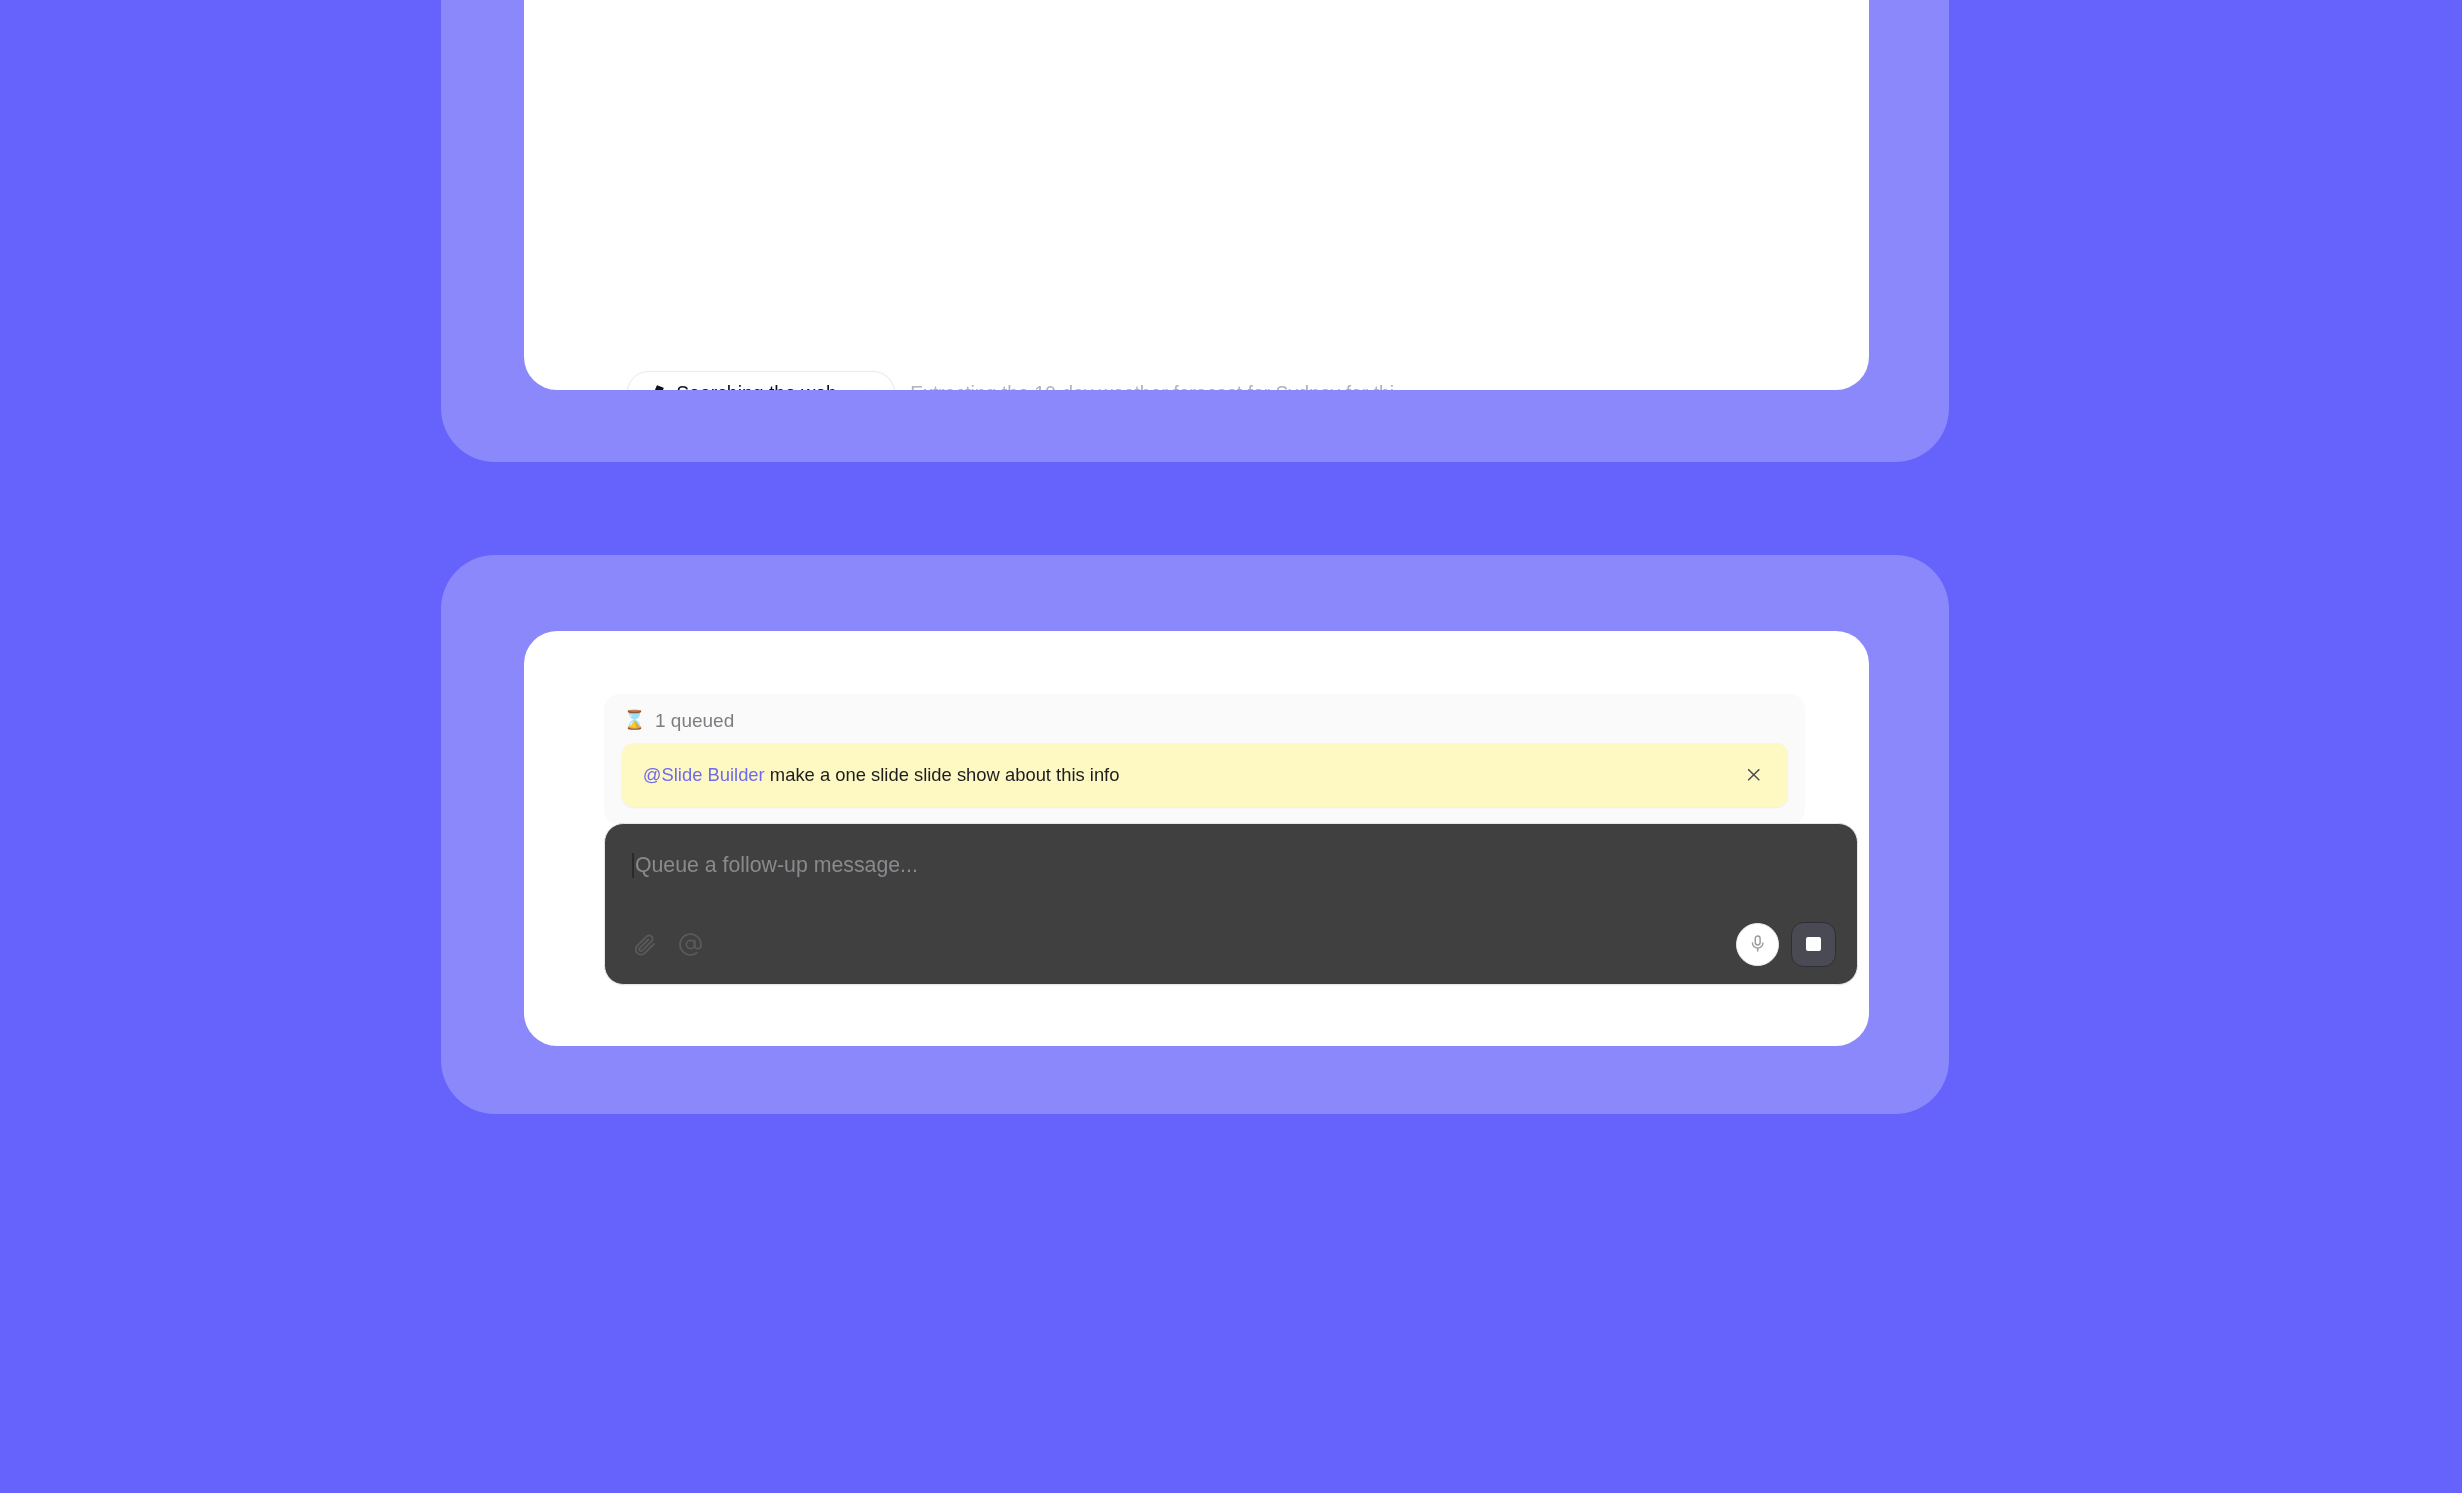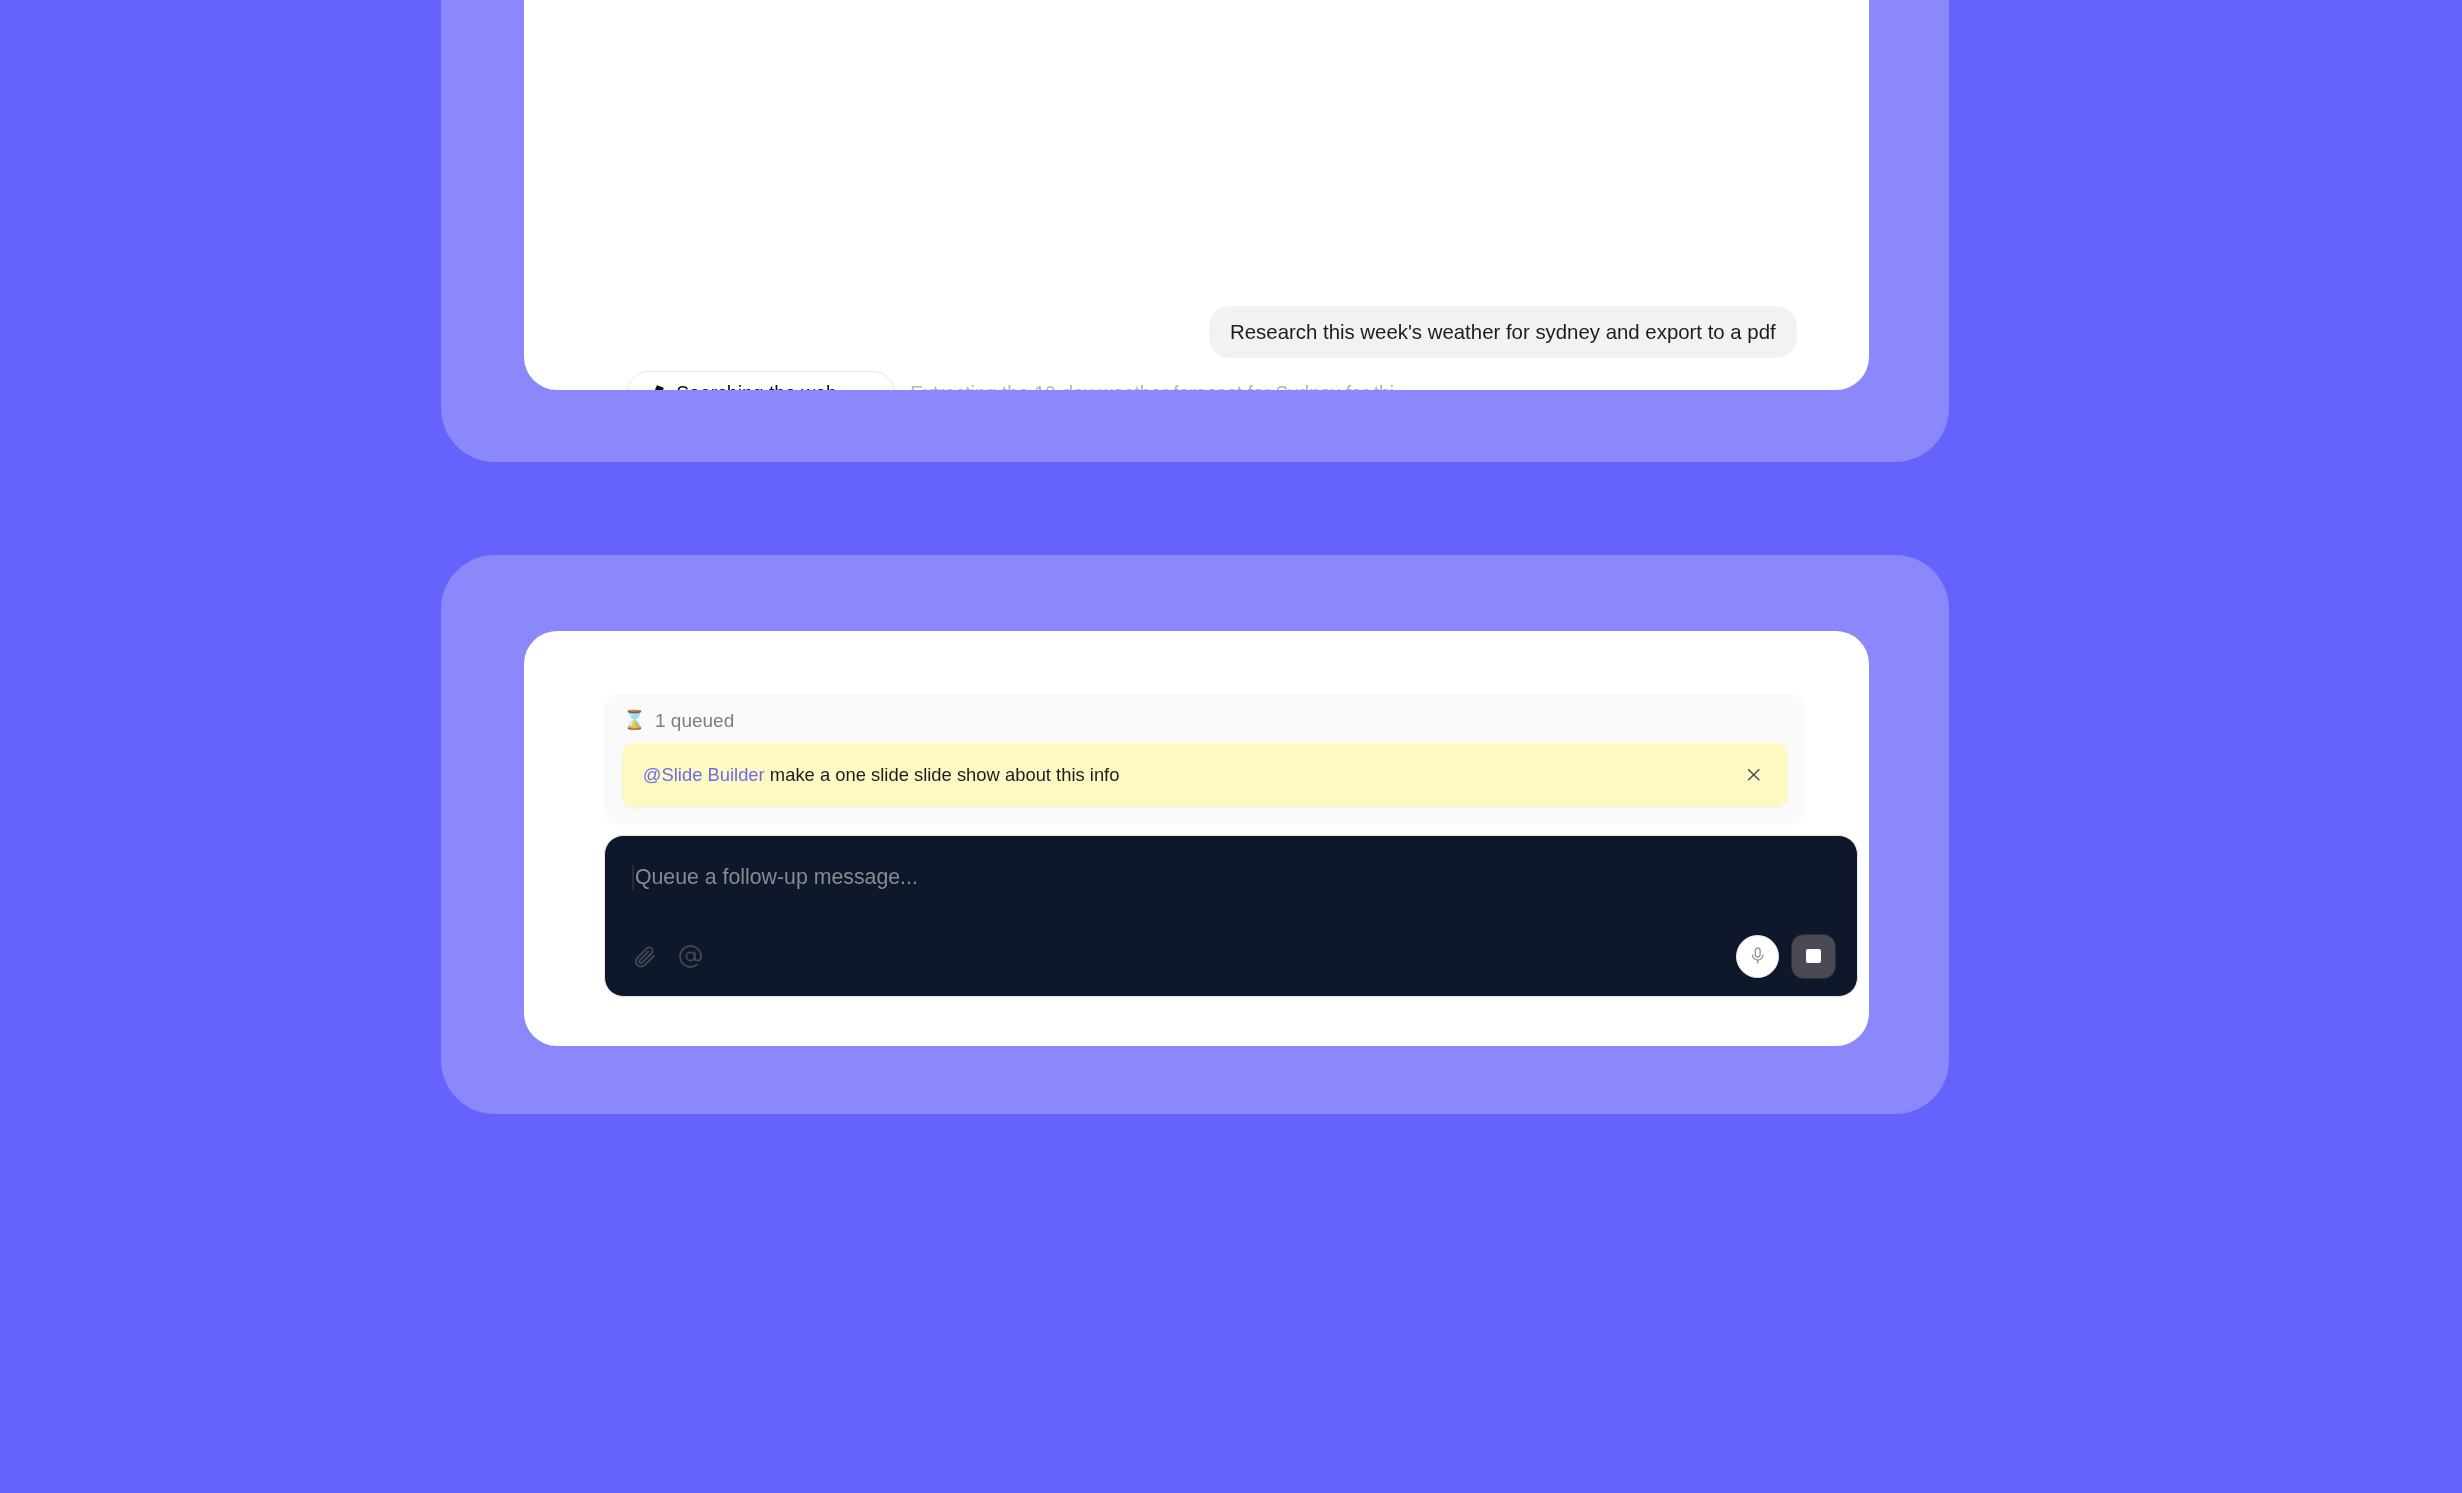--- a/index.html
+++ b/index.html
@@ -146,24 +146,24 @@
     display: flex; align-items: center; justify-content: center;
     cursor: pointer;
     flex: none;
   }
   .queued-close svg { width: 17.5px; height: 17.5px; display:block; }
 
   
   .composer {
     position: absolute;
     left: 80px;
-    top: 204px;
+    top: 192px;
     width: 1254px;
     height: 162px;
-    background: #0f172a;
+    background: #404040;
     border: 1px solid #e7e7e8;
     border-radius: 19.4px;
     box-shadow: 0 1px 1.9px rgba(0,0,0,.03);
     padding: 27px 25px 19.4px 27px;
   }
   .composer-input {
     display: flex;
     align-items: center;
     font-size: 21.3px;
     color: #8a8a8e;
@@ -213,21 +213,20 @@
     border-radius: 1.9px;
   }
 </style>
 </head>
 <body>
 
 <div class="frame frame-top"></div>
 
 <div class="card card-top">
 
-  <div class="user-bubble">Research this week's weather for sydney and export to a pdf</div>
 
   <div class="tool-row">
     <div class="tool-pill">
       <span>
         <svg class="telescope-icon" viewBox="0 0 24 24" fill="none" stroke="#111214" stroke-width="1.9" stroke-linecap="round" stroke-linejoin="round">
           <path d="M14 4.5l5.5 2.2-2 5-5.5-2.2z" fill="#111214"></path>
           <path d="M11.8 9.4L4.6 12.2l1.6 4 7.2-2.8z" fill="#111214"></path>
           <path d="M9 15.5v4.5M9 20h-2.6M9 20h2.6"></path>
         </svg>
       </span>

